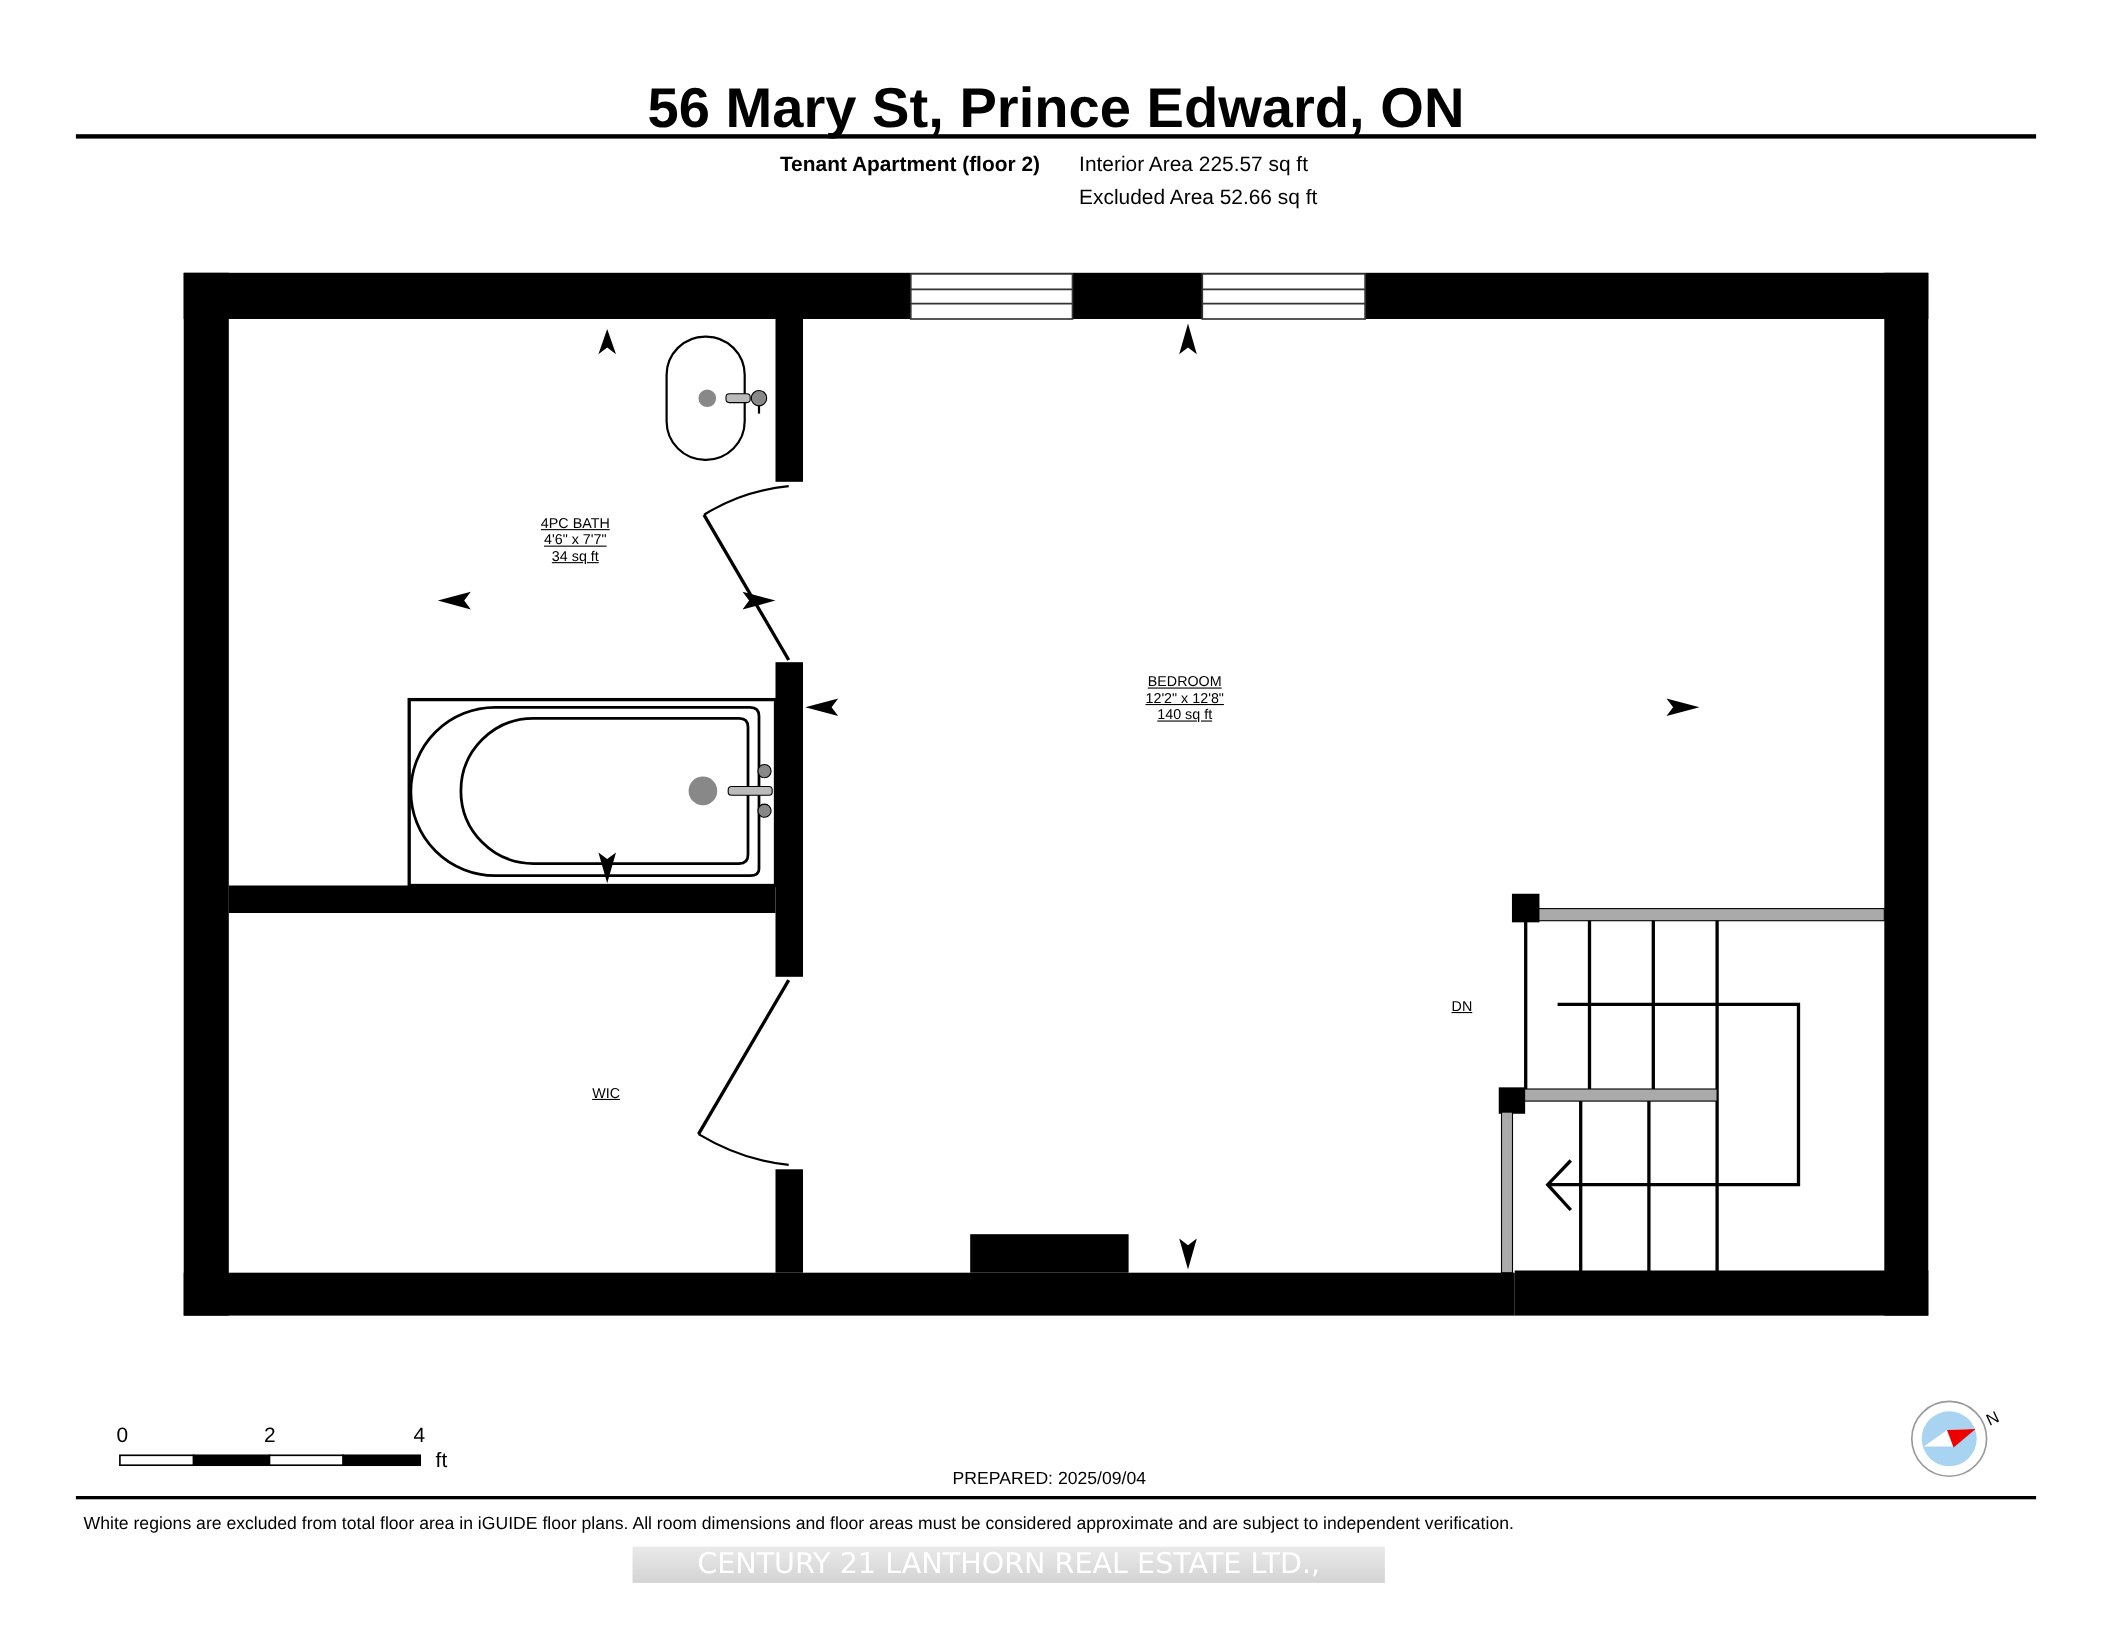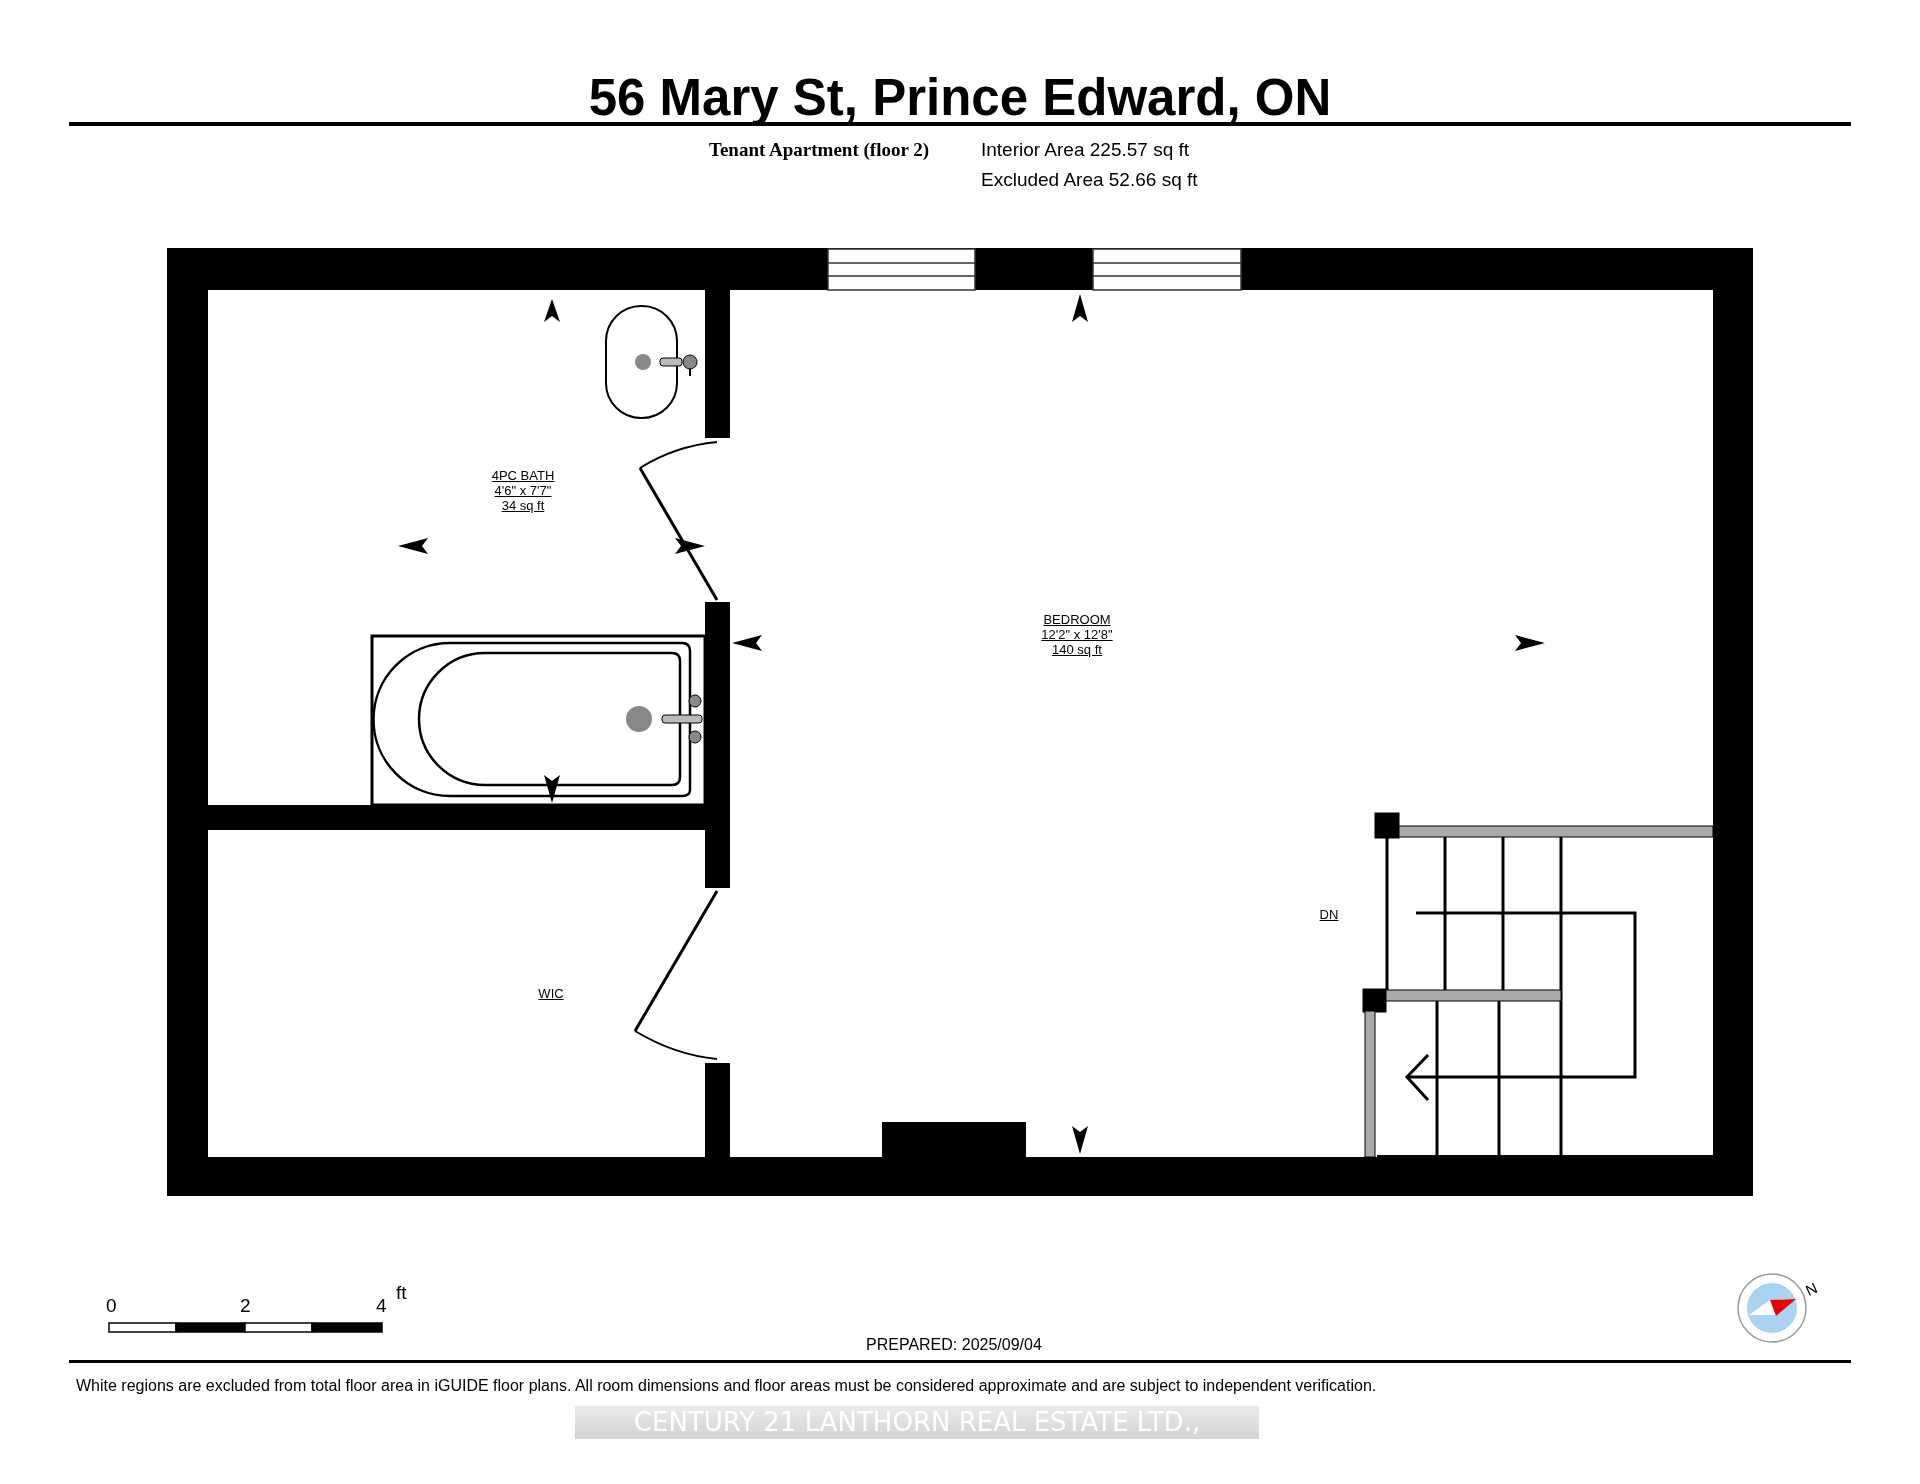--- a/index.html
+++ b/index.html
@@ -12,21 +12,21 @@
   svg{position:absolute;left:0;top:0;}
   .footnote{left:76px;top:1377px;font-size:16px;}
   .watermark{left:575px;top:1406px;width:684px;height:33px;background:linear-gradient(#e8e8e8,#cfcfcf);color:#fff;font-family:"DejaVu Sans",sans-serif;font-size:26px;line-height:33px;text-align:center;opacity:.9;}
   .scale-num{font-size:19px;}
 </style>
 </head>
 <body>
 
 <div class="abs title">56 Mary St, Prince Edward, ON</div>
 <div class="abs rule" style="top:122px;"></div>
-<div class="abs sub" style="left:709px;top:139px;font-weight:bold;font-family:Liberation Serif, serif;">Tenant Apartment (floor 2)</div>
+<div class="abs sub" style="left:709px;top:139px;font-weight:bold;">Tenant Apartment (floor 2)</div>
 <div class="abs sub" style="left:981px;top:139px;">Interior Area 225.57 sq ft</div>
 <div class="abs sub" style="left:981px;top:169px;">Excluded Area 52.66 sq ft</div>
 
 <svg width="1920" height="1484">
 
   <g fill="#000">
     <rect x="167" y="248" width="1586" height="42"></rect>
     <rect x="167" y="248" width="41" height="948"></rect>
     <rect x="1713" y="248" width="40" height="948"></rect>
     <rect x="167" y="1157" width="1210" height="39"></rect>
@@ -130,19 +130,19 @@
   <div>BEDROOM</div>
   <div>12'2" x 12'8"</div>
   <div>140 sq ft</div>
 </div>
 <div class="abs room-label" style="left:551px;top:986px;">WIC</div>
 <div class="abs room-label" style="left:1329px;top:907px;">DN</div>
 
 <div class="abs scale-num" style="left:106px;top:1295px;">0</div>
 <div class="abs scale-num" style="left:240px;top:1295px;">2</div>
 <div class="abs scale-num" style="left:376px;top:1295px;">4</div>
-<div class="abs scale-num" style="left:396px;top:1282px;">ft</div>
+<div class="abs scale-num" style="left:396px;top:1318px;">ft</div>
 
 <div class="abs" style="left:866px;top:1336px;font-size:16px;">PREPARED: 2025/09/04</div>
 
 <div class="abs rule" style="top:1360px;height:3px;"></div>
 <div class="abs footnote">White regions are excluded from total floor area in iGUIDE floor plans. All room dimensions and floor areas must be considered approximate and are subject to independent verification.</div>
 <div class="abs watermark">CENTURY 21 LANTHORN REAL ESTATE LTD., Brokerage</div>
 
 </body></html>

